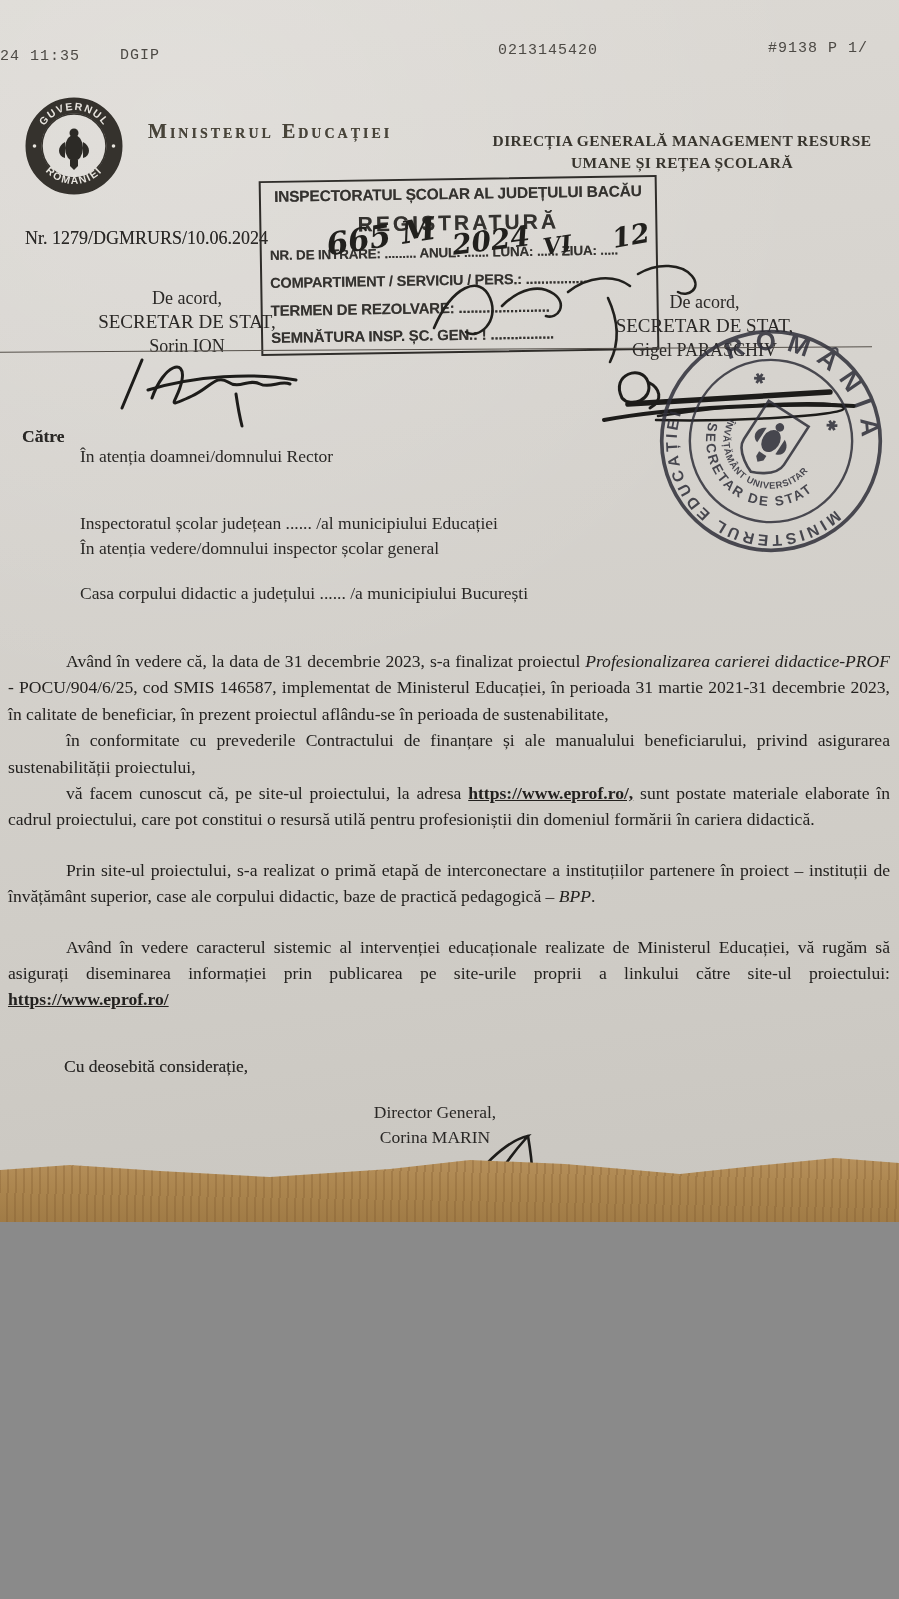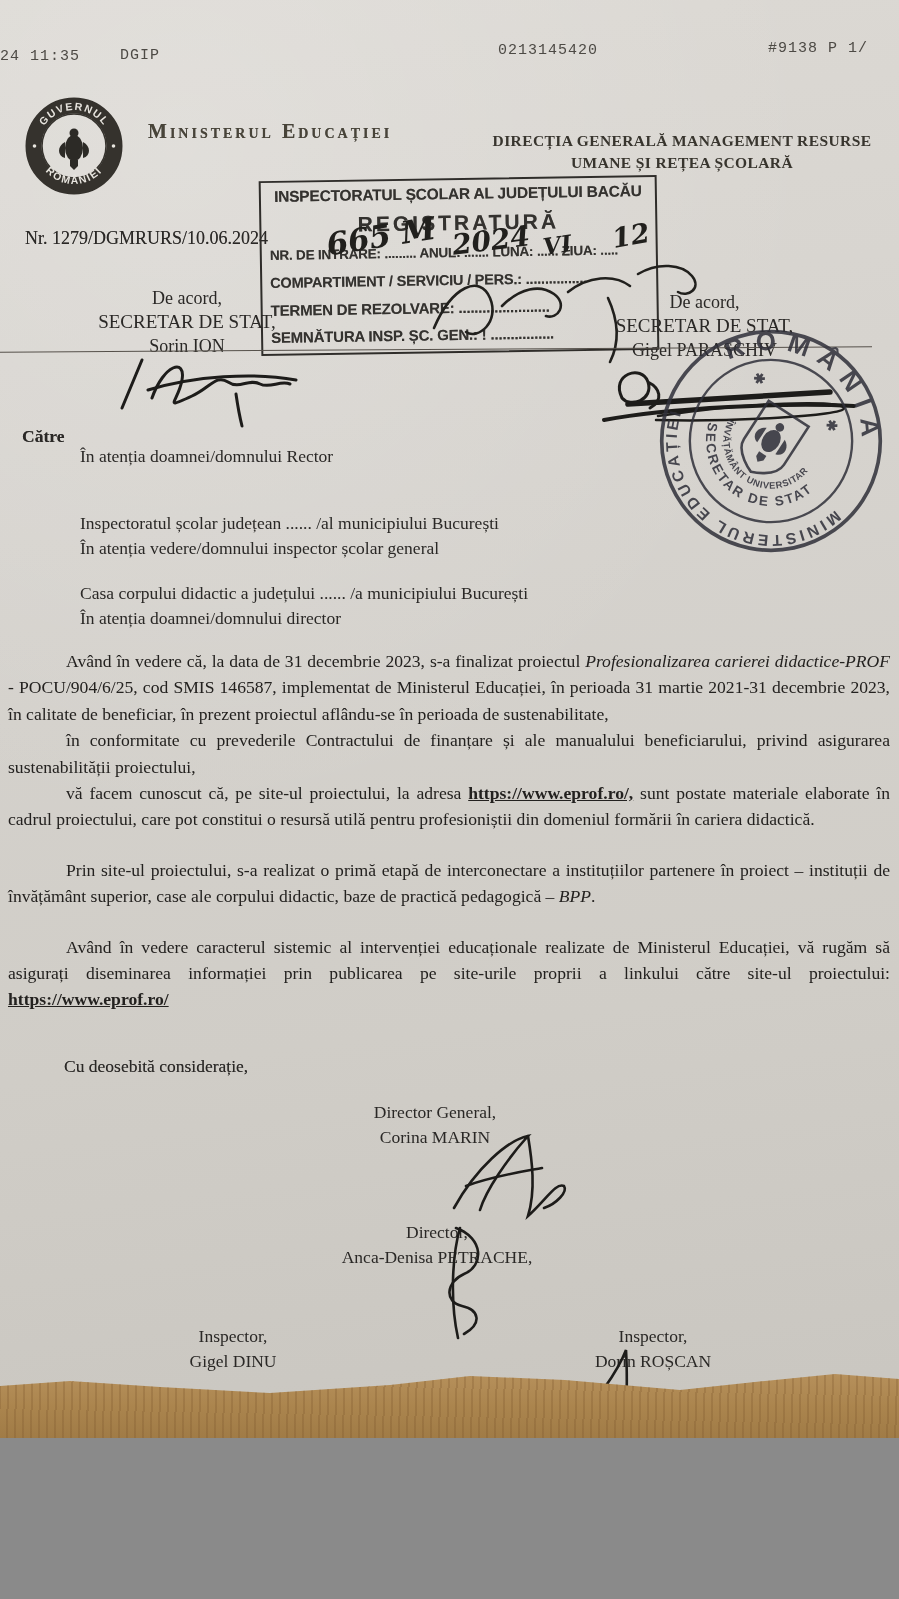--- a/index.html
+++ b/index.html
@@ -1,16 +1,16 @@
 <!DOCTYPE html>
 <html><head>
 <meta charset="utf-8">
 <style>
   html,body{margin:0;padding:0;background:#8a8a8a;}
-  .page{position:relative;width:899px;height:1438px;overflow:hidden;
+  .page{position:relative;width:899px;height:1222px;overflow:hidden;
         font-family:"Liberation Serif",serif;color:#2a2826;}
   .paper{position:absolute;inset:0;
         background:
           radial-gradient(120% 80% at 20% 10%, rgba(255,255,255,.18), transparent 60%),
           linear-gradient(173deg,#dcd9d4 0%,#d6d3ce 35%,#d0cdc7 70%,#c9c6c0 100%);}
   .abs{position:absolute;}
   .ink{color:#2a2826;text-shadow:0 0 .5px rgba(42,40,38,.55);}
   .fax{font-family:"Liberation Mono",monospace;font-size:15px;color:#4d4a45;letter-spacing:1px;}
   .ministry{font-variant:small-caps;font-weight:600;font-size:20px;letter-spacing:3px;color:#484439;}
   .dept{font-weight:700;font-size:15.5px;text-align:center;line-height:22px;color:#38352e;letter-spacing:.4px;margin-top:16px;}
@@ -183,26 +183,25 @@
       </g>
     </g>
   </svg>
 
   <div class="abs salut ink" style="left:22px;top:426px;">Către</div>
 
   <div class="abs recip" style="left:80px;top:444px;width:805px;">
     <div>În atenția doamnei/domnului Rector</div>
   </div>
   <div class="abs recip" style="left:80px;top:511px;width:805px;">
-    <div>Inspectoratul școlar județean ...... /al municipiului București</div>
+    <div>Inspectoratul școlar județean ...... /al municipiului Educației</div>
     <div>În atenția vedere/domnului inspector școlar general</div>
   </div>
   <div class="abs recip" style="left:80px;top:581px;width:805px;">
     <div>Casa corpului didactic a județului ...... /a municipiului București</div>
-    <div>În atenția doamnei/domnului director</div>
   </div>
 
   <div class="abs bodytext">
     <p><span>Având în vedere că, la data de 31 decembrie 2023, s-a finalizat proiectul </span><span class="it">Profesionalizarea carierei didactice-PROF</span><span> - POCU/904/6/25, cod SMIS 146587, implementat de Ministerul Educației, în perioada 31 martie 2021-31 decembrie 2023, în calitate de beneficiar, în prezent proiectul aflându-se în perioada de sustenabilitate,</span></p>
     <p><span>în conformitate cu prevederile Contractului de finanțare și ale manualului beneficiarului, privind asigurarea sustenabilității proiectului,</span></p>
     <p><span>vă facem cunoscut că,   pe site-ul proiectului, la adresa </span><span class="lnk">https://www.eprof.ro/,</span><span> sunt postate materiale elaborate în cadrul proiectului, care pot constitui o resursă utilă pentru profesioniștii din domeniul formării în cariera didactică.</span></p>
     <p class="gap"><span>Prin site-ul proiectului, s-a realizat o primă etapă de interconectare a instituțiilor partenere în proiect – instituții de învățământ superior, case ale corpului didactic, baze de practică pedagogică – </span><span class="it">BPP</span><span>.</span></p>
     <p class="gap"><span>Având în vedere caracterul sistemic al intervenției educaționale realizate de Ministerul Educației, vă rugăm să asigurați diseminarea informației prin publicarea pe site-urile proprii a linkului către site-ul proiectului: </span><span class="lnk">https://www.eprof.ro/</span></p>
   </div>
 

